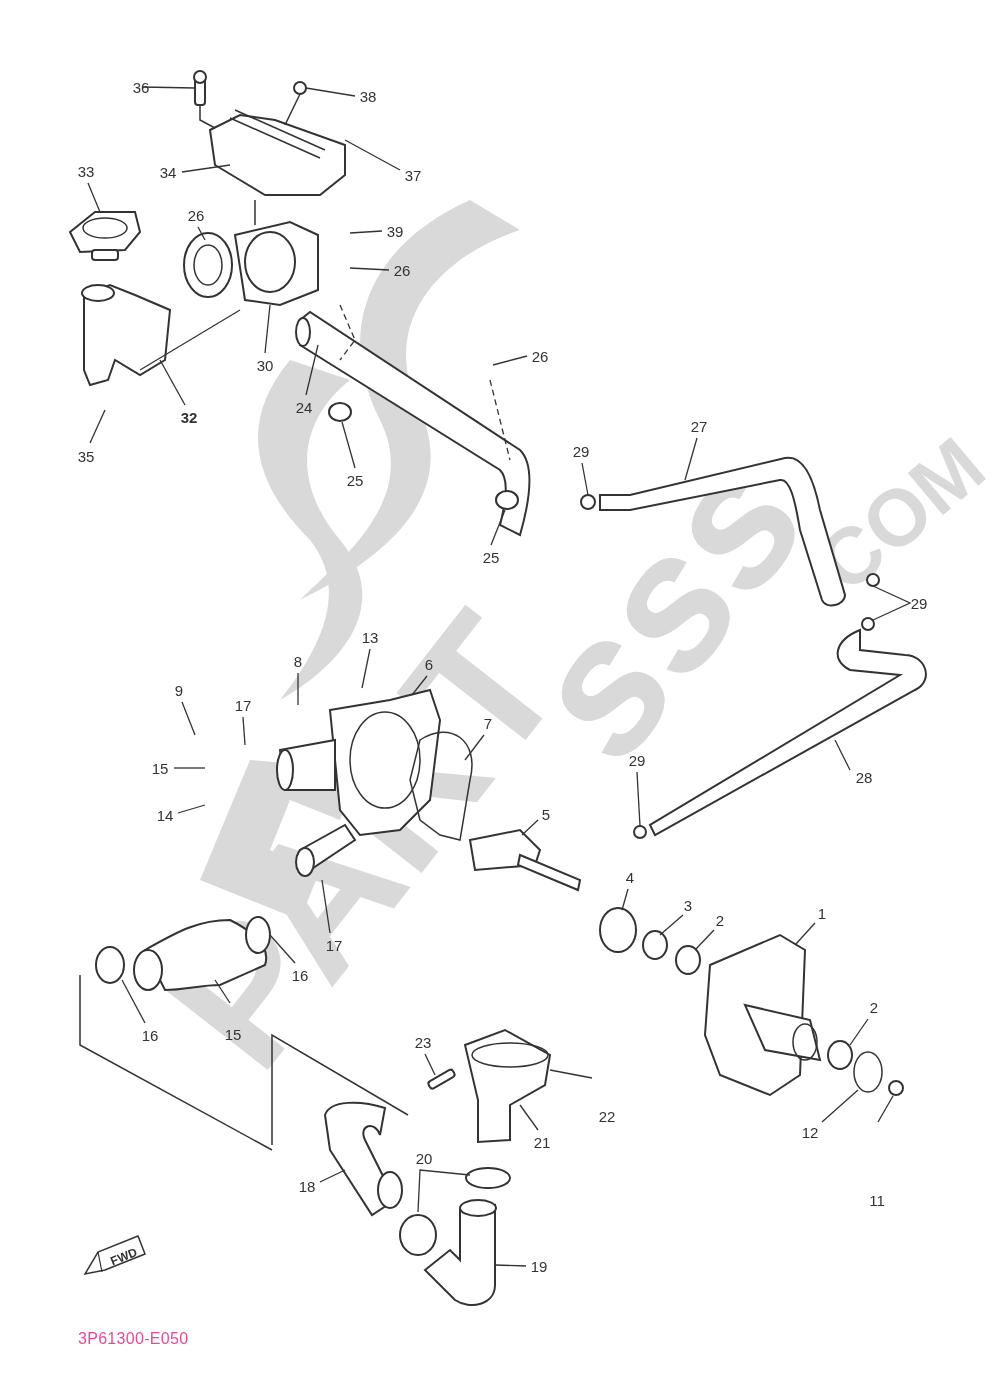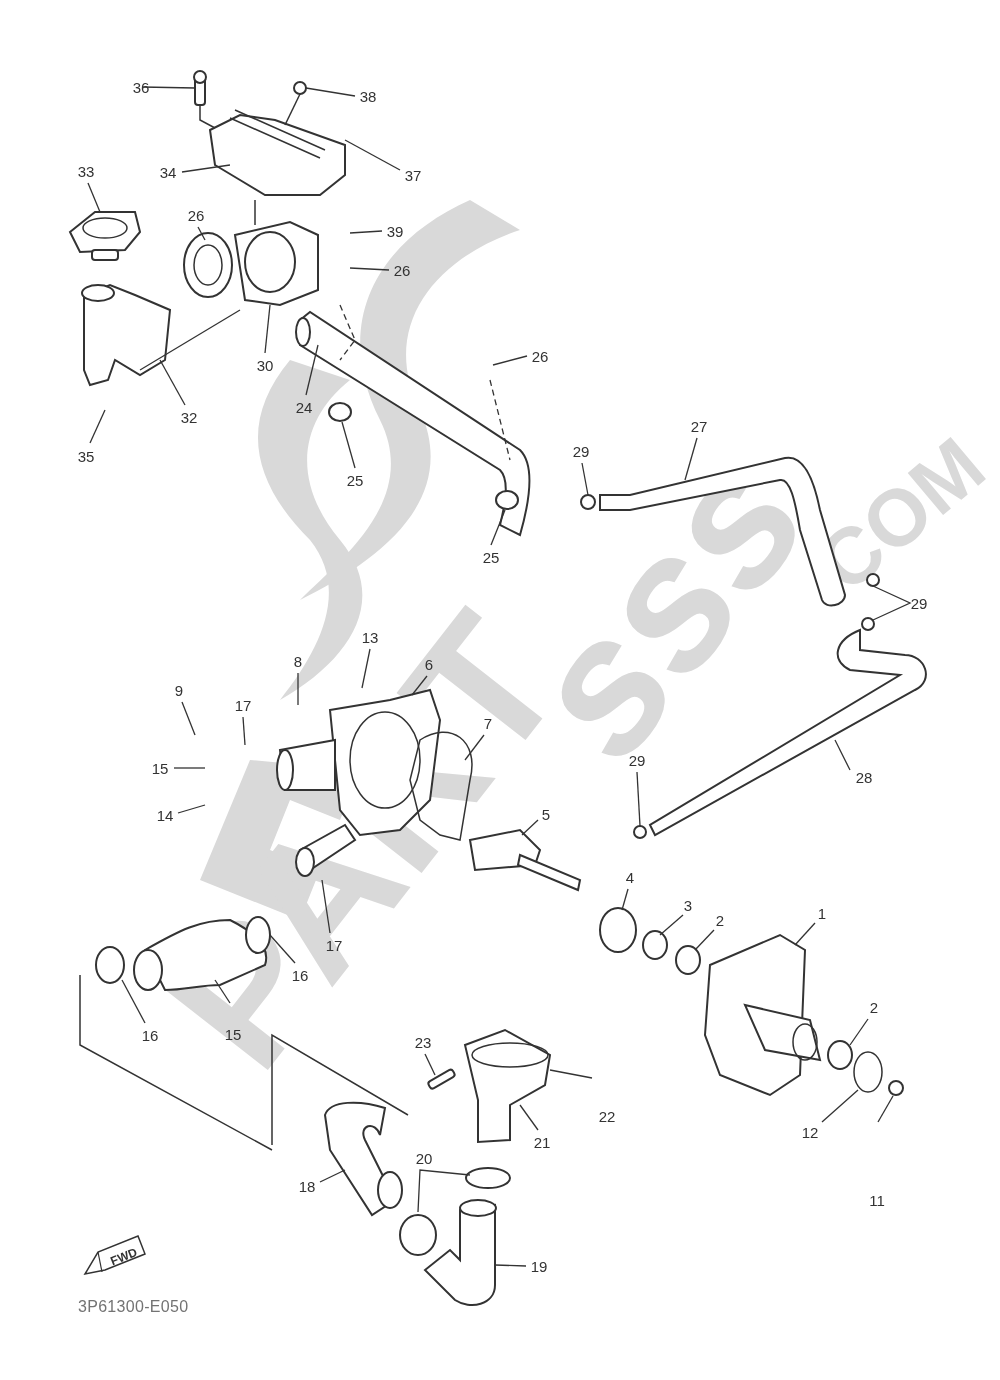--- a/index.html
+++ b/index.html
@@ -4,21 +4,21 @@
 <style>
   html,body{margin:0;padding:0;background:#ffffff;}
   #stage{position:relative;width:1000px;height:1380px;overflow:hidden;background:#fff;font-family:"Liberation Sans",sans-serif;}
   svg{position:absolute;left:0;top:0;}
   .wm{fill:#d9d9d9;}
   .part{fill:#fff;stroke:#333;stroke-width:2;}
   .thin{fill:none;stroke:#333;stroke-width:1.5;}
   .dash{fill:none;stroke:#333;stroke-width:1.3;stroke-dasharray:6 4;}
   .lead{stroke:#333;stroke-width:1.3;fill:none;}
   .lbl{position:absolute;font-size:15px;color:#333;transform:translate(-50%,-50%);white-space:nowrap;}
-  .code{position:absolute;left:78px;top:1298px;font-size:16px;color:#737373;letter-spacing:0.3px;}
+  .code{position:absolute;left:78px;top:1330px;font-size:16px;color:#ec4899;letter-spacing:0.3px;}
   .fwd{position:absolute;left:80px;top:1232px;}
 </style>
 </head>
 <body>
 
 <div id="stage">
   <svg width="1000" height="1380" viewBox="0 0 1000 1380">
 
     <g>
       <path class="wm" d="M470,200 C380,240 330,320 380,420 C420,500 340,560 300,600 C380,560 460,500 420,410 C380,330 430,260 520,230 Z"></path>
@@ -190,21 +190,21 @@
   <div id="callouts">
       <div class="lbl" style="left: 129px; top: 87px; margin-left: 12px;">36</div>
       <div class="lbl" style="left: 368px; top: 96px;">38</div>
       <div class="lbl" style="left: 413px; top: 175px;">37</div>
       <div class="lbl" style="left: 168px; top: 172px;">34</div>
       <div class="lbl" style="left: 86px; top: 171px;">33</div>
       <div class="lbl" style="left: 196px; top: 215px;">26</div>
       <div class="lbl" style="left: 395px; top: 231px;">39</div>
       <div class="lbl" style="left: 402px; top: 270px;">26</div>
       <div class="lbl" style="left: 265px; top: 365px;">30</div>
-      <div class="lbl" style="left: 189px; top: 417px;">32</div>
+      <div class="lbl" style="left: 189px; top: 417px; font-weight: bold;">32</div>
       <div class="lbl" style="left: 304px; top: 407px;">24</div>
       <div class="lbl" style="left: 86px; top: 456px;">35</div>
       <div class="lbl" style="left: 540px; top: 356px;">26</div>
       <div class="lbl" style="left: 355px; top: 480px;">25</div>
       <div class="lbl" style="left: 699px; top: 426px;">27</div>
       <div class="lbl" style="left: 581px; top: 451px;">29</div>
       <div class="lbl" style="left: 491px; top: 557px;">25</div>
       <div class="lbl" style="left: 919px; top: 603px;">29</div>
       <div class="lbl" style="left: 370px; top: 637px;">13</div>
       <div class="lbl" style="left: 298px; top: 661px;">8</div>

